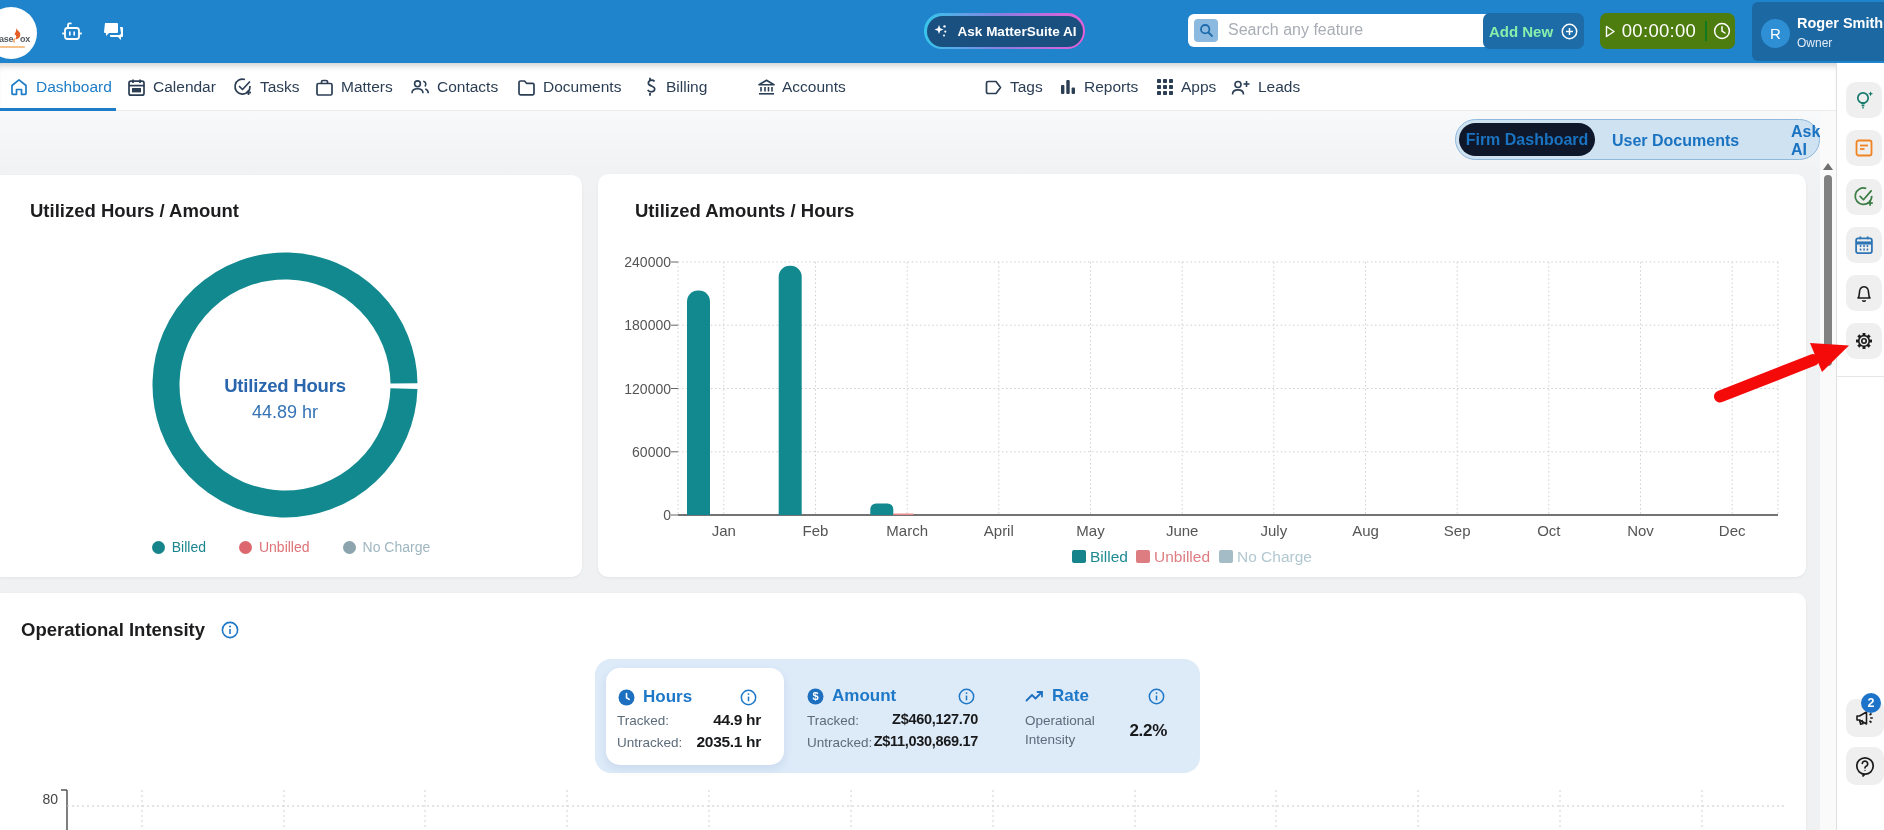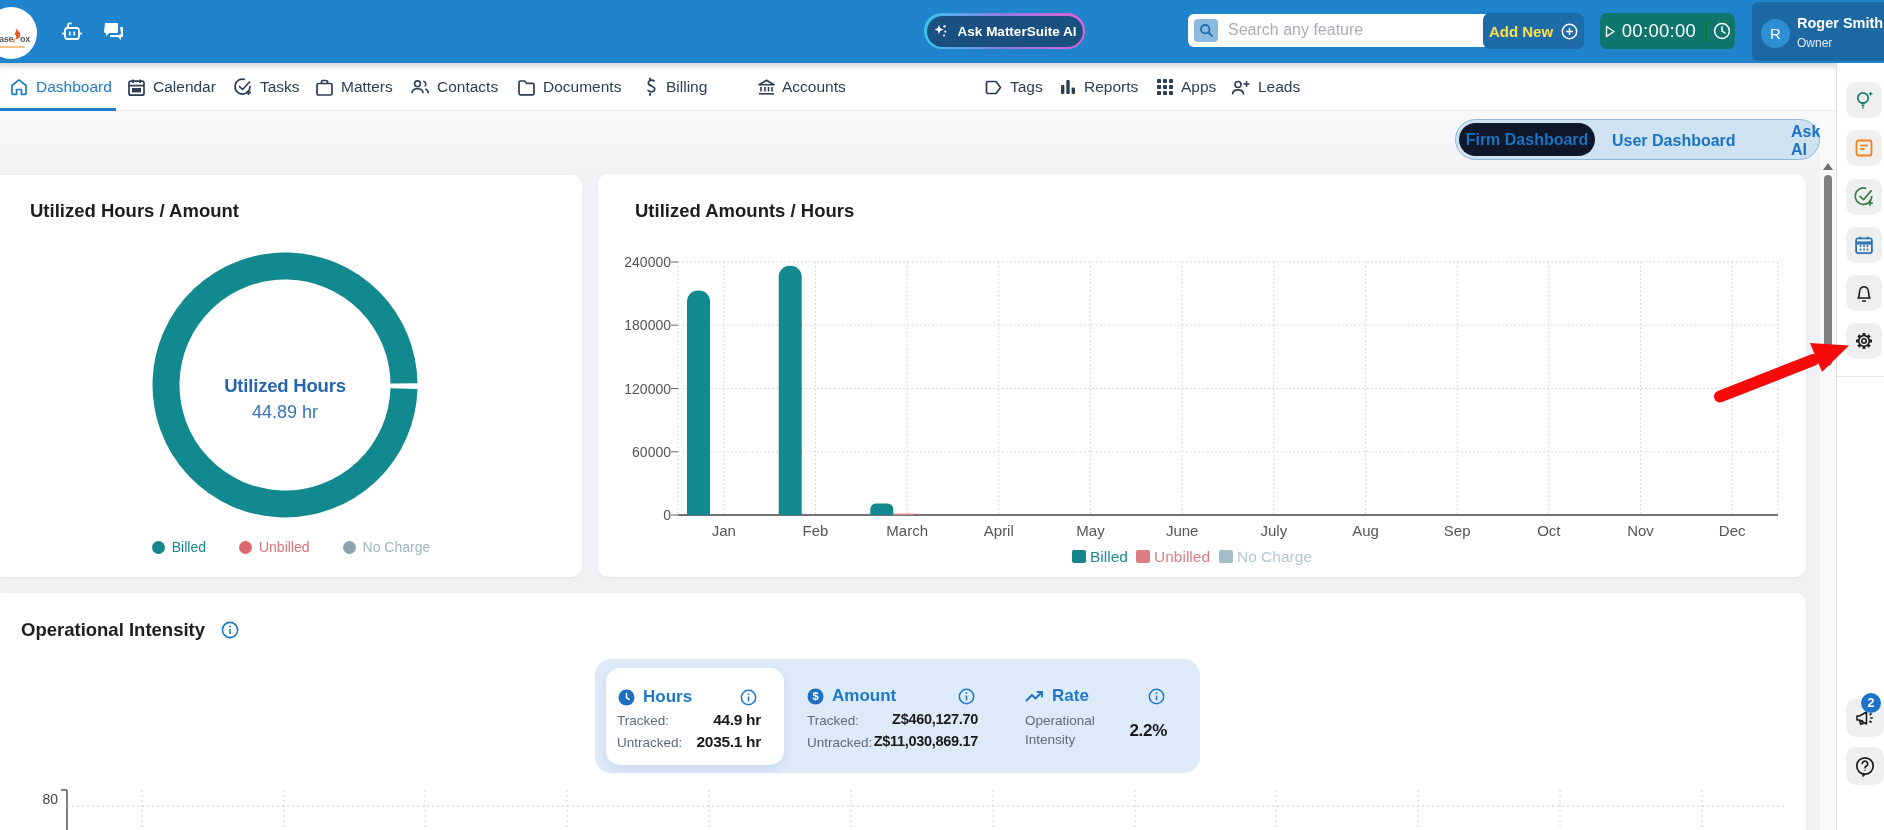--- a/index.html
+++ b/index.html
@@ -95,29 +95,29 @@
     <div style="position:absolute;left:6px;top:5px;width:24px;height:23px;background:#8cb9e0;border-radius:4px;display:flex;align-items:center;justify-content:center;">
       <svg width="15" height="15" viewBox="0 0 15 15" fill="none" stroke="#1e6cab" stroke-width="1.8">
           <circle cx="6.2" cy="6.2" r="4.2"></circle>
           <line x1="9.5" y1="9.5" x2="13" y2="13" stroke-linecap="round"></line>
         </svg>
     </div>
     <div style="position:absolute;left:40px;top:7px;font-size:16px;color:#a8adb5;">Search any feature</div>
   </div>
 
   <div style="position:absolute;left:1483px;top:13px;width:101px;height:36px;background:#1d6ba7;border-radius:7px;display:flex;align-items:center;justify-content:center;gap:8px;">
-    <span style="color:#fde047;font-weight:700;font-size:15px;">Add New</span>
+    <span style="color:#86efac;font-weight:700;font-size:15px;">Add New</span>
     <svg width="17" height="17" viewBox="0 0 17 17" fill="none" stroke="#fff" stroke-width="1.5">
         <circle cx="8.5" cy="8.5" r="7.2"></circle>
         <line x1="8.5" y1="5" x2="8.5" y2="12"></line>
         <line x1="5" y1="8.5" x2="12" y2="8.5"></line>
       </svg>
   </div>
 
-  <div style="position:absolute;left:1600px;top:13px;width:135px;height:36px;background:#0f766e;border-radius:7px;display:flex;align-items:center;justify-content:center;gap:6px;">
+  <div style="position:absolute;left:1600px;top:13px;width:135px;height:36px;background:#4d7c0f;border-radius:7px;display:flex;align-items:center;justify-content:center;gap:6px;">
     <svg width="12" height="13" viewBox="0 0 12 13" fill="none" stroke="#fff" stroke-width="1.4">
         <path d="M2.5 1.5 L10 6.5 L2.5 11.5 Z" stroke-linejoin="round"></path>
       </svg>
     <span style="color:#fff;font-size:18.5px;letter-spacing:0.3px;">00:00:00</span>
     <div style="width:2px;height:20px;background:#0f7a1f;margin-left:3px;"></div>
     <svg width="18" height="18" viewBox="0 0 18 18" fill="none" stroke="#fff" stroke-width="1.5">
         <circle cx="9" cy="9" r="7.4"></circle>
         <path d="M9 4.8 V9 L12 11" stroke-linecap="round"></path>
       </svg>
   </div>
@@ -235,21 +235,21 @@
       </svg>
     <span>Leads</span>
   </div>
   <div id="nav-underline"></div>
 </div>
 
 <div id="content"></div>
 
 <div class="toggle">
   <div class="seg1">Firm Dashboard</div>
-  <div class="seg2">User Dashboard</div>
+  <div class="seg2">User Documents</div>
   <div class="seg3">Ask AI</div>
 </div>
 
 <div class="card" id="card1">
   <div class="card-title" style="left:30px; top:25px;">Utilized Hours / Amount</div>
   <svg width="582" height="402" style="position:absolute;left:0;top:0;">
     <g transform="rotate(1.7 285 210)">
       <circle cx="285" cy="210" r="119" fill="none" stroke="#11898f" stroke-width="27" stroke-dasharray="742.2 5.5"></circle>
     </g>
   </svg>

